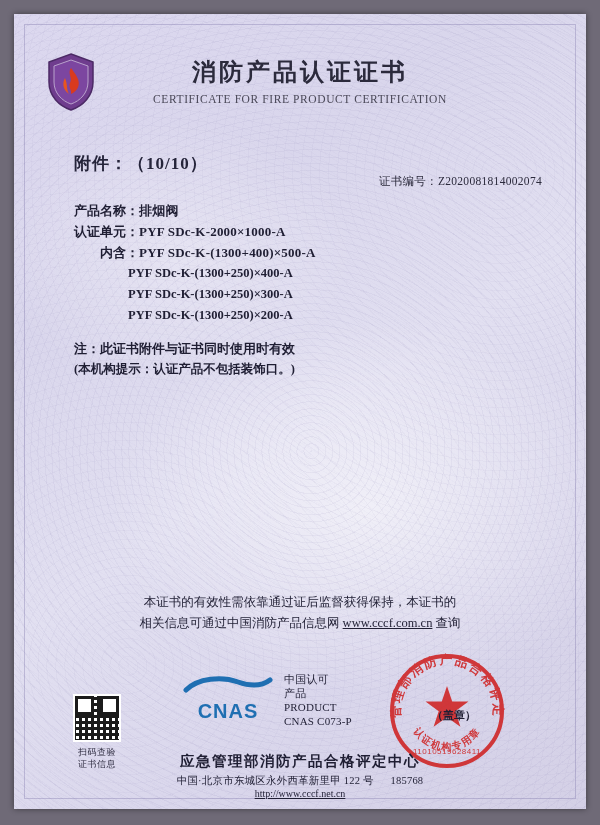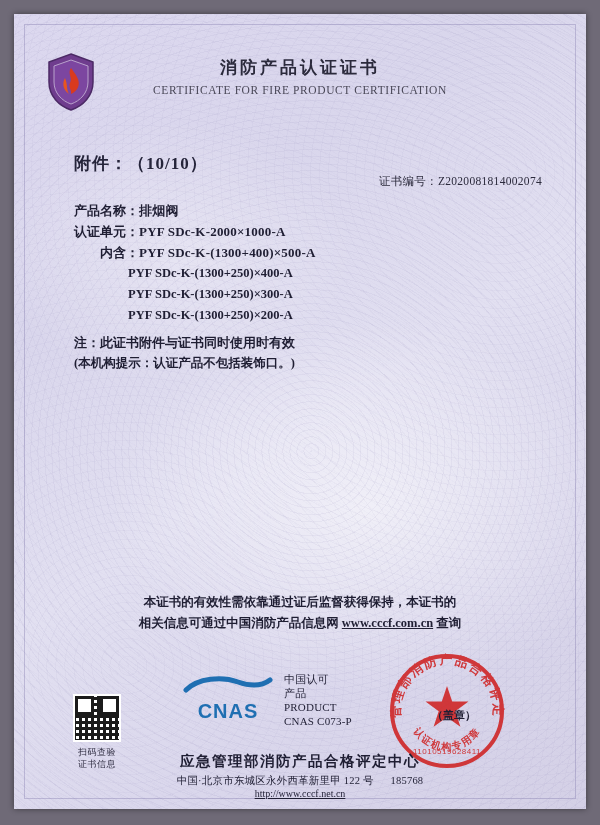--- a/index.html
+++ b/index.html
@@ -49,21 +49,21 @@
 
   
   .header {
     position: absolute;
     left: 0; top: 42px;
     width: 100%;
     text-align: center;
   }
   .title-cn {
     font-family: Liberation Serif, serif;
-    font-size: 17px;
+    font-size: 24px;
     font-weight: bold;
     letter-spacing: 3px;
     color: #2b2a3c;
   }
   .title-en {
     margin-top: 5px;
     font-family: "Liberation Serif", serif;
     font-size: 11.5px;
     letter-spacing: 0.6px;
     color: #4a4858;
@@ -117,42 +117,42 @@
   }
   .sub-row {
     font-size: 12.5px;
     font-weight: bold;
     color: #1f1e33;
     line-height: 21px;
     padding-left: 54px;
     white-space: nowrap;
   }
   .note1 {
-    margin-top: 7px;
+    margin-top: 13px;
     font-size: 13px;
     font-weight: bold;
     color: #1f1e33;
     line-height: 20px;
   }
   .note2 {
     font-size: 12.5px;
     font-weight: bold;
     color: #1f1e33;
     line-height: 20px;
   }
 
   
   .footer-para {
     position: absolute;
     left: 0;
     top: 578px;
     width: 100%;
     text-align: center;
     font-size: 12.5px;
-    font-weight: bold;
+    font-weight: normal;
     color: #1f1e33;
     line-height: 21px;
   }
   .footer-para .link { text-decoration: underline; }
 
   
   .qr-block {
     position: absolute;
     left: 56px;
     top: 648px;

